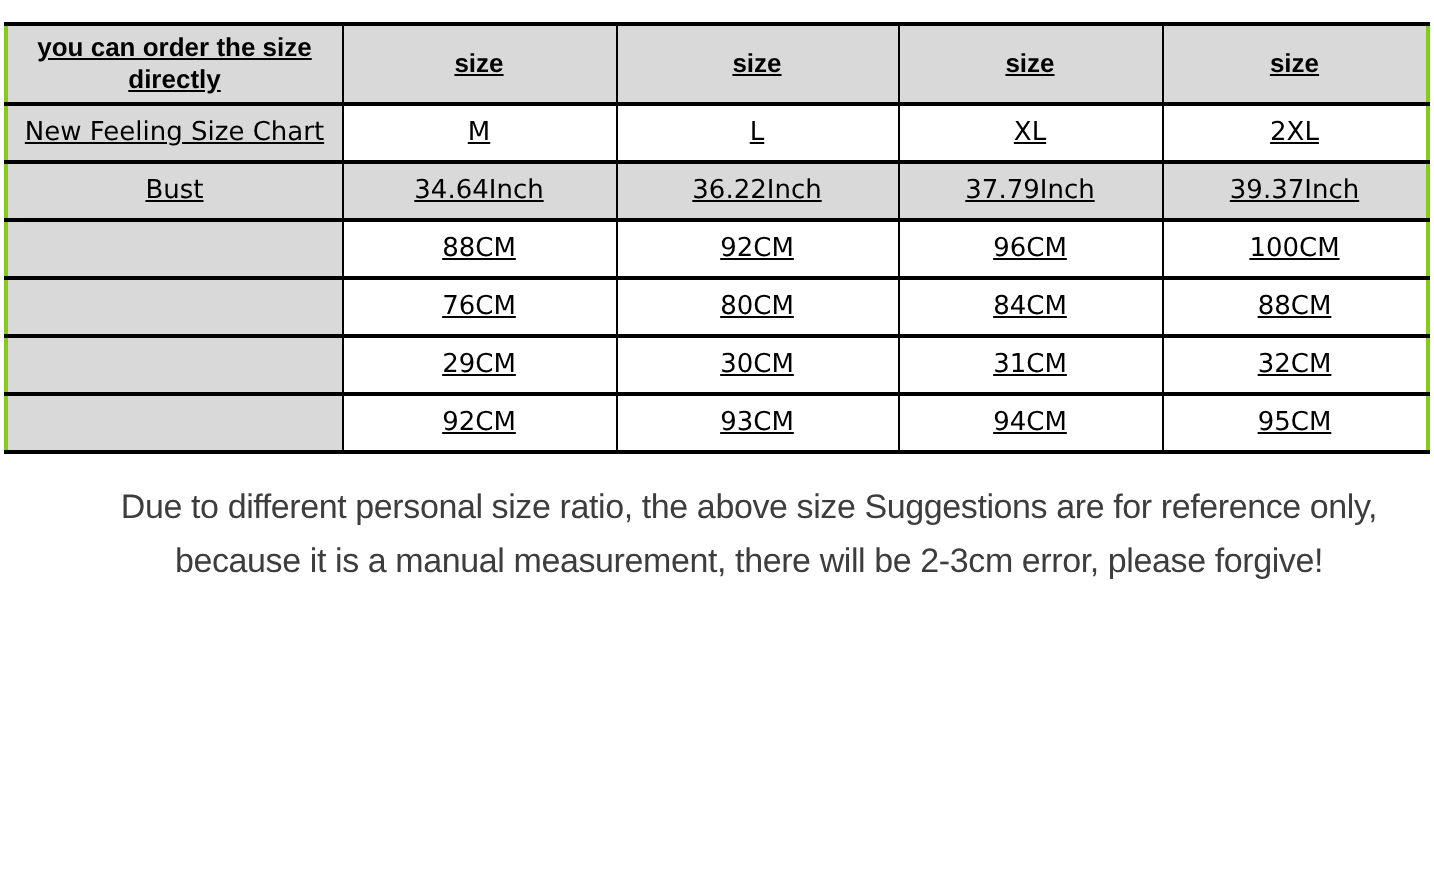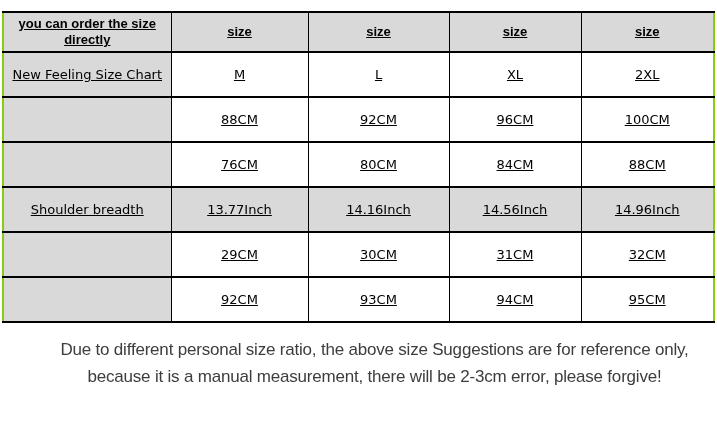--- a/index.html
+++ b/index.html
@@ -26,21 +26,21 @@
     border-width: 2px 1px;
     text-align: center;
     vertical-align: middle;
     padding: 0 4px;
     color: #000;
     font-family: "DejaVu Sans", sans-serif;
     font-size: 13px;
     overflow: hidden;
   }
   tr.header-row { height: 40px; }
-  tr.data-row   { height: 45px; }
+  tr.data-row   { height: 29px; }
   table.size-chart th {
     font-family: "Liberation Sans", sans-serif;
     font-weight: bold;
     background: #d9d9d9;
     line-height: 16px;
   }
   td.lab {
     font-family: "Liberation Sans", sans-serif;
     font-weight: normal;
   }
@@ -83,42 +83,42 @@
 
     <tr class="data-row">
       <td class="lab gray">New Feeling Size Chart</td>
       <td class="white">M</td>
       <td class="white">L</td>
       <td class="white">XL</td>
       <td class="white">2XL</td>
     </tr>
 
     <tr class="data-row">
+      <td class="lab gray">Bust</td>
+      <td class="gray">34.64Inch</td>
+      <td class="gray">36.22Inch</td>
+      <td class="gray">37.79Inch</td>
+      <td class="gray">39.37Inch</td>
+    </tr>
+    <tr class="data-row">
       <td class="lab gray"></td>
       <td class="white">88CM</td>
       <td class="white">92CM</td>
       <td class="white">96CM</td>
       <td class="white">100CM</td>
     </tr>
 
     <tr class="data-row">
       <td class="lab gray"></td>
       <td class="white">76CM</td>
       <td class="white">80CM</td>
       <td class="white">84CM</td>
       <td class="white">88CM</td>
     </tr>
 
-    <tr class="data-row">
-      <td class="lab gray">Shoulder breadth</td>
-      <td class="gray">13.77Inch</td>
-      <td class="gray">14.16Inch</td>
-      <td class="gray">14.56Inch</td>
-      <td class="gray">14.96Inch</td>
-    </tr>
 
     <tr class="data-row">
       <td class="lab gray"></td>
       <td class="white">29CM</td>
       <td class="white">30CM</td>
       <td class="white">31CM</td>
       <td class="white">32CM</td>
     </tr>
 
     <tr class="data-row">

